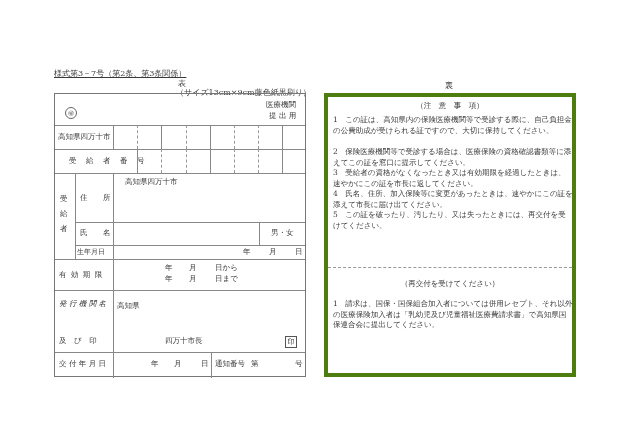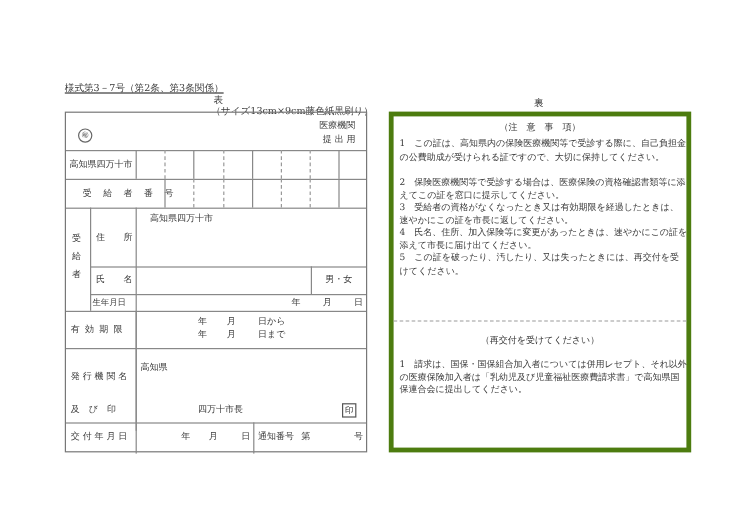--- a/index.html
+++ b/index.html
@@ -99,21 +99,21 @@
 
   <div class="cell-t" style="left:4px;top:176px;letter-spacing:1px;">有 効 期 限</div>
   <div class="cell-t" style="left:110px;top:169px;">年</div>
   <div class="cell-t" style="left:134px;top:169px;">月</div>
   <div class="cell-t" style="left:160px;top:169px;">日から</div>
   <div class="cell-t" style="left:110px;top:180px;">年</div>
   <div class="cell-t" style="left:134px;top:180px;">月</div>
   <div class="cell-t" style="left:160px;top:180px;">日まで</div>
   <div class="vl" style="left:58px;top:165px;height:93px;"></div>
 
-  <div class="cell-t" style="left:4px;top:215px;">発 行 機 関 名</div>
+  <div class="cell-t" style="left:4px;top:205px;font-style:italic;">発 行 機 関 名</div>
   <div class="cell-t" style="left:4px;top:242px;">及　び　印</div>
   <div class="cell-t" style="left:62px;top:207px;">高知県</div>
   <div class="cell-t" style="left:110px;top:242px;">四万十市長</div>
   <div class="inkan" style="left:230px;top:242px;">印</div>
 
   <div class="vl" style="left:58px;top:258px;height:26px;"></div>
   <div class="cell-t" style="left:4px;top:265px;">交 付 年 月 日</div>
   <div class="cell-t" style="left:96px;top:265px;">年</div>
   <div class="cell-t" style="left:119px;top:265px;">月</div>
   <div class="cell-t" style="left:146px;top:265px;">日</div>

